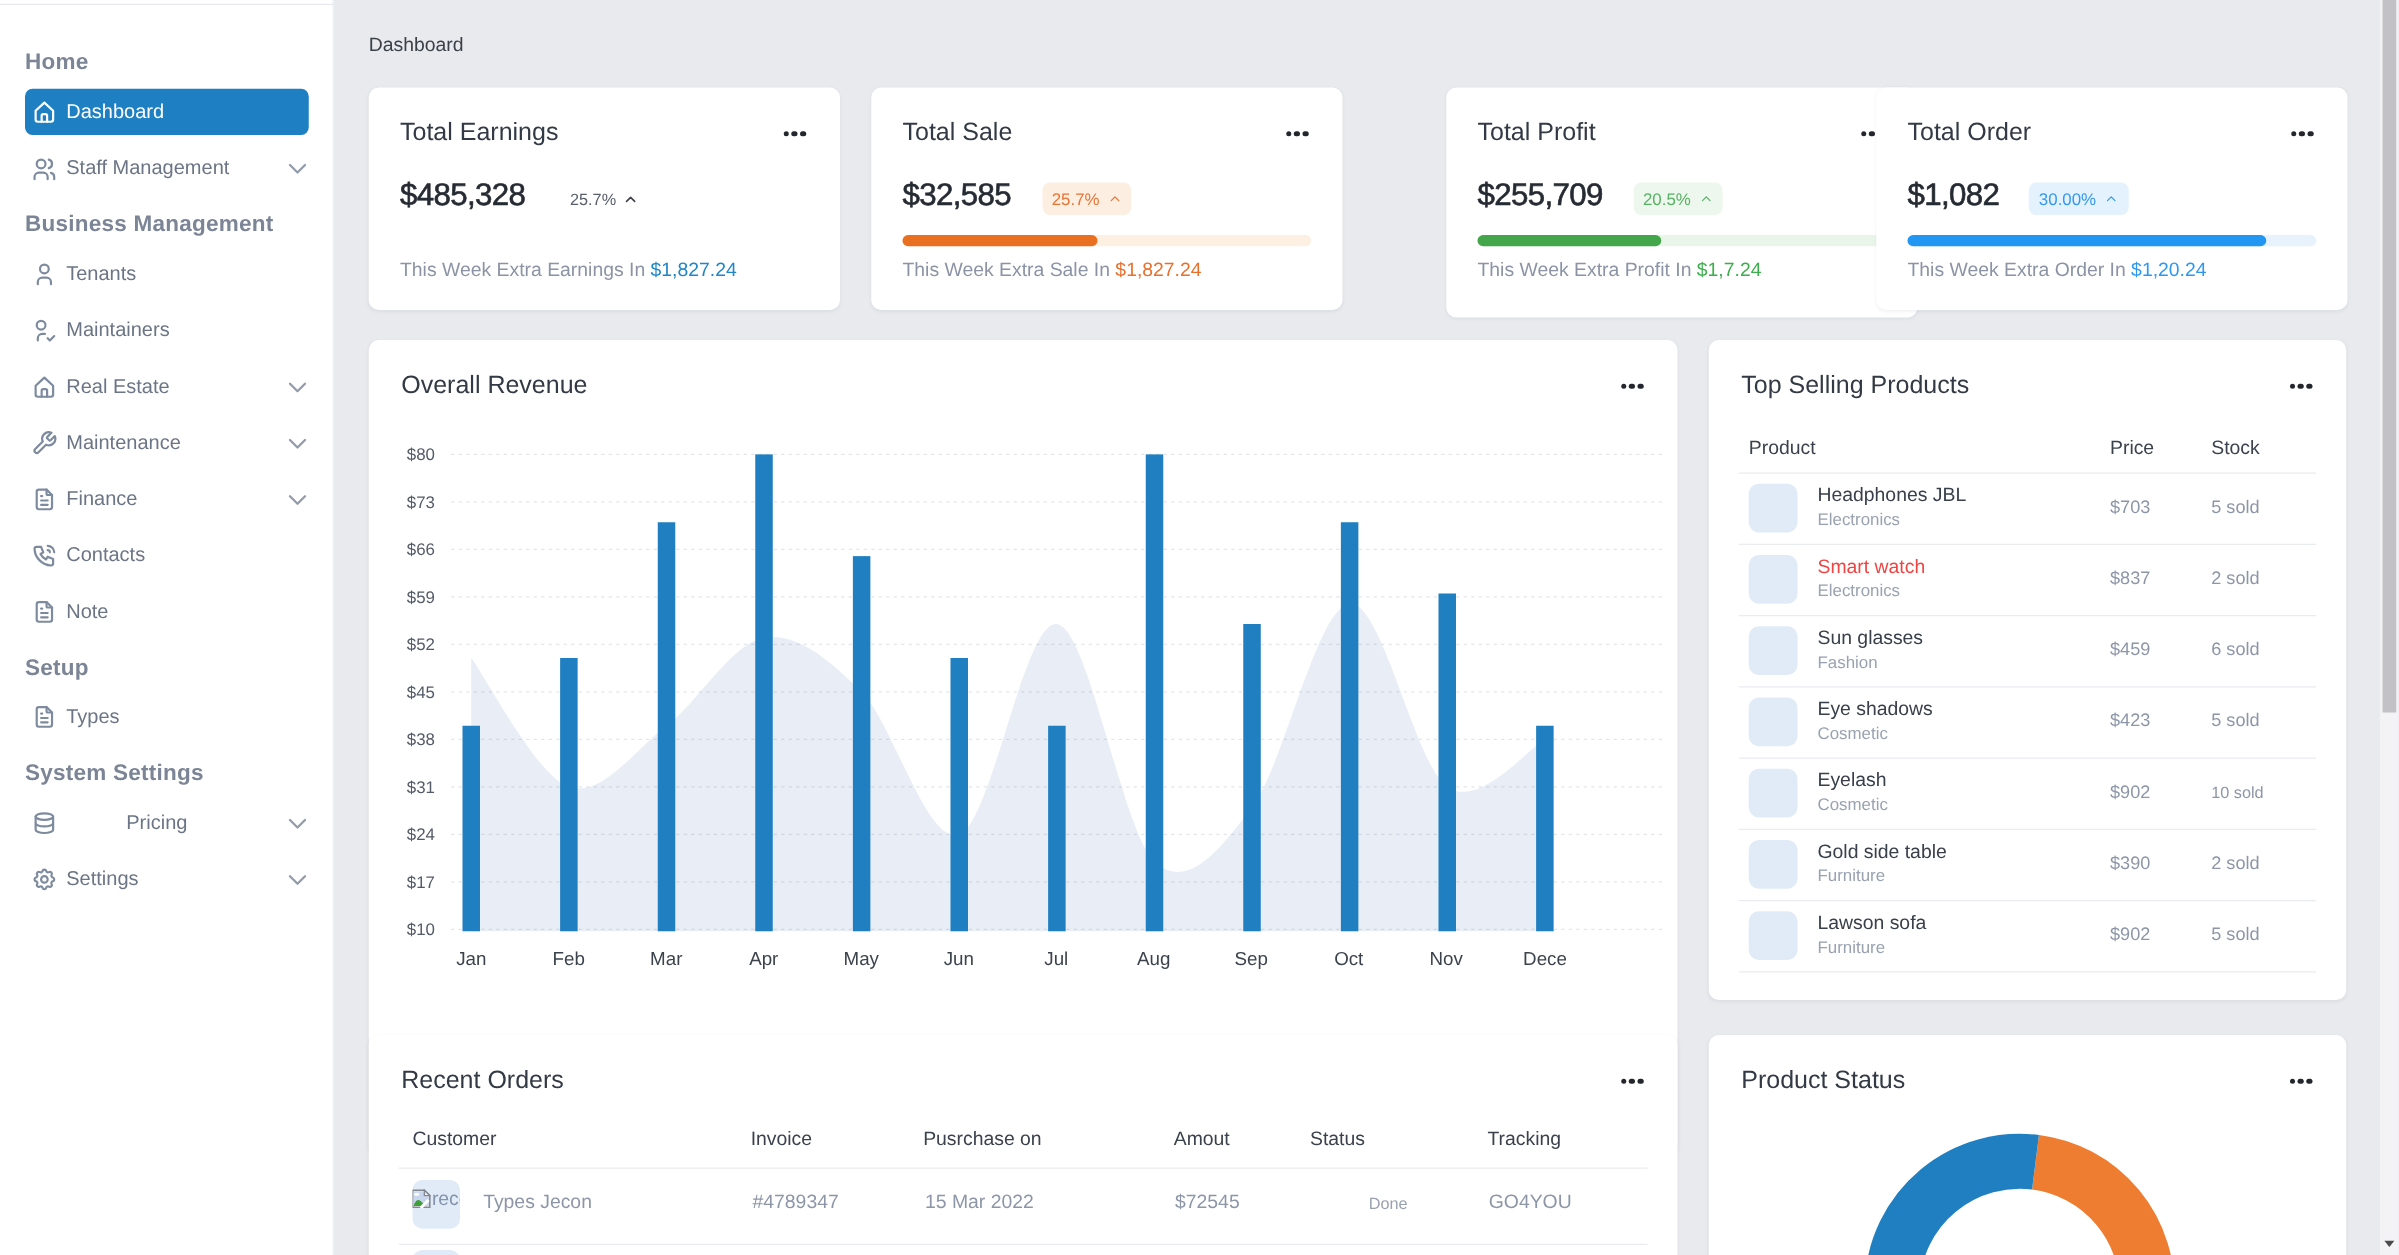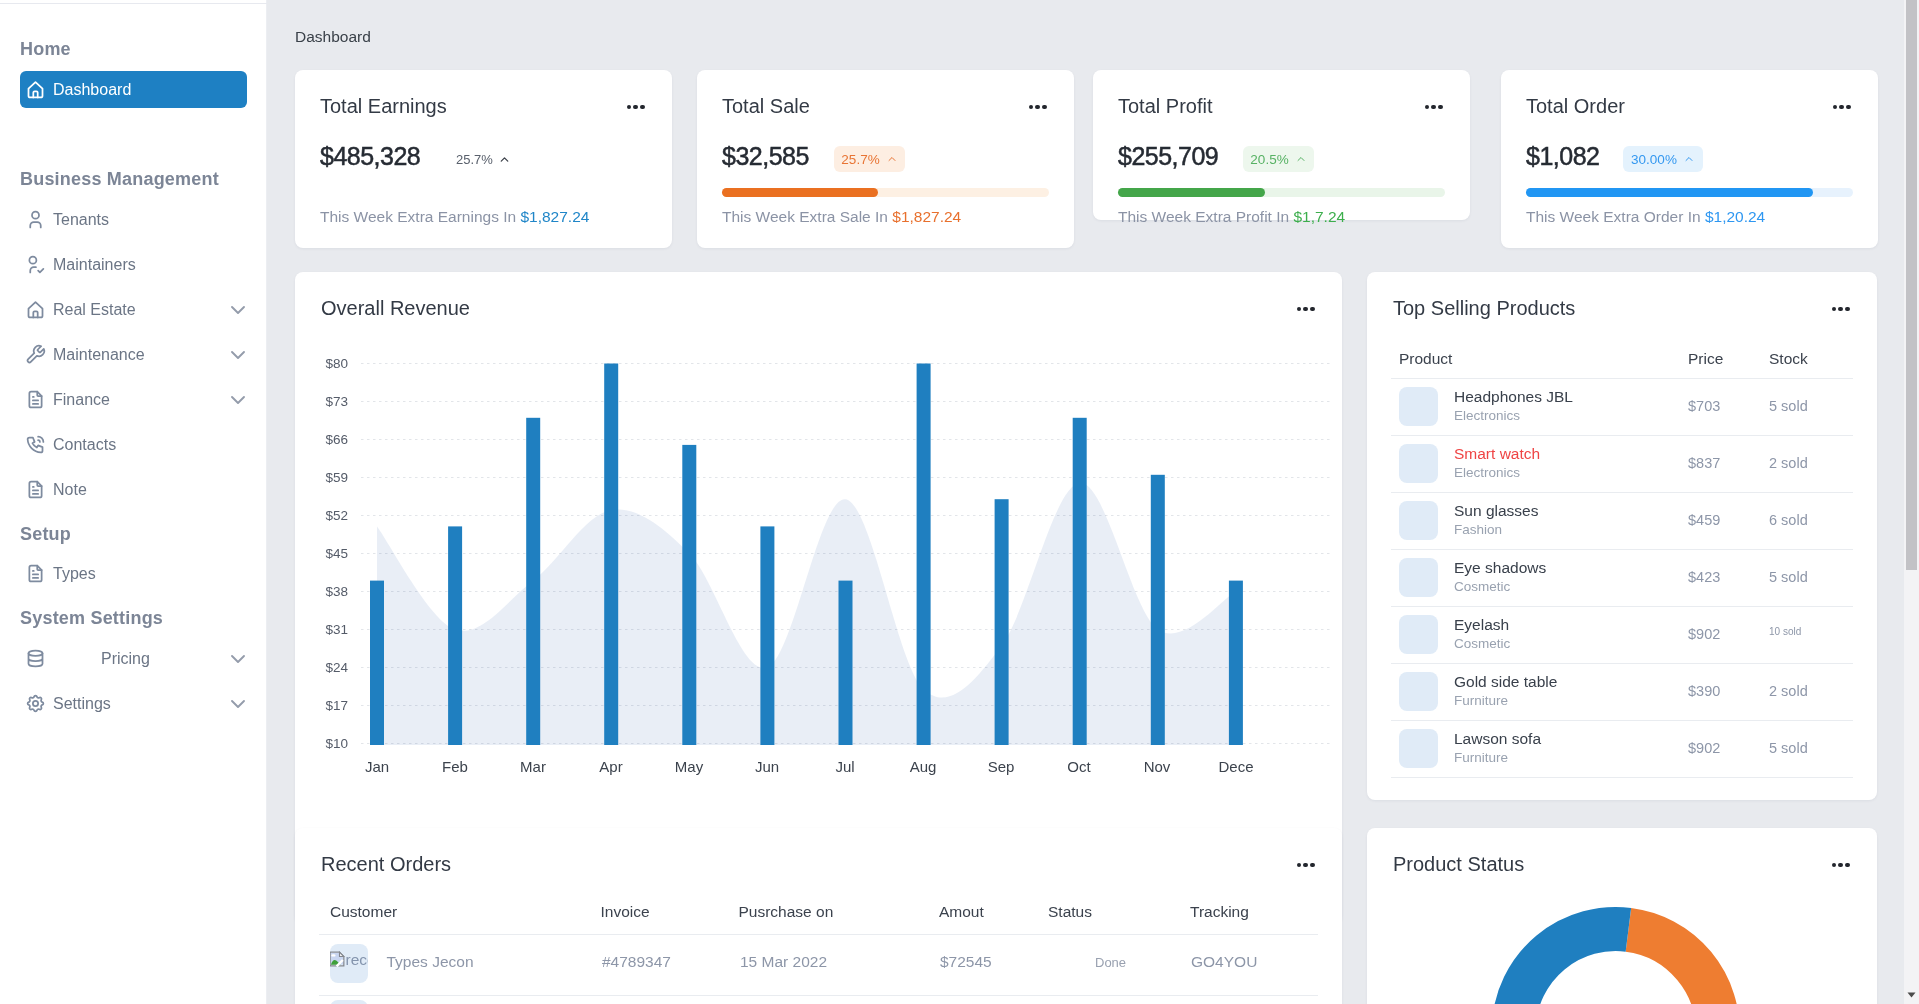--- a/index.html
+++ b/index.html
@@ -42,20 +42,30 @@
   <div class="sect" style="top:169px;">Business Management</div>
   <div class="sect" style="top:524px;">Setup</div>
   <div class="sect" style="top:608px;">System Settings</div>
   <div class="mitem active" style="top:71px;">
     <svg viewBox="0 0 24 24">
         <path d="M4 11l8-7.5L20 11v8a2 2 0 0 1-2 2H6a2 2 0 0 1-2-2z"></path>
         <path d="M9.5 21v-5.5a1.5 1.5 0 0 1 1.5-1.5h2a1.5 1.5 0 0 1 1.5 1.5V21"></path>
       </svg>
     <span class="lbl">Dashboard</span>
   </div>
+  <div class="mitem" style="top:116.5px;">
+    <svg viewBox="0 0 24 24">
+        <circle cx="9" cy="7" r="4"></circle>
+        <path d="M3 21v-2a4 4 0 0 1 4-4h4a4 4 0 0 1 4 4v2M16 3.13a4 4 0 0 1 0 7.75M21 21v-2a4 4 0 0 0-3-3.85"></path>
+      </svg>
+    <span class="lbl">Staff Management</span>
+    <svg class="chev" viewBox="0 0 24 24">
+        <path d="M6 9l6 6 6-6"></path>
+      </svg>
+  </div>
   <div class="mitem" style="top:201px;">
     <svg viewBox="0 0 24 24">
         <circle cx="12" cy="7" r="4"></circle>
         <path d="M6 21v-2a4 4 0 0 1 4-4h4a4 4 0 0 1 4 4v2"></path>
       </svg>
     <span class="lbl">Tenants</span>
   </div>
   <div class="mitem" style="top:246px;">
     <svg viewBox="0 0 24 24">
         <circle cx="9" cy="7" r="4"></circle>
@@ -167,21 +177,21 @@
     <svg viewBox="0 0 24 24" stroke="#e87434">
         <path d="M6 15l6-6 6 6"></path>
       </svg>
   </div>
   <div class="track" style="background:#fdf0e3;">
       <div class="fill" style="width:156px; background:#ea7021;"></div>
     </div>
   <div class="weektxt">This Week Extra Sale In <span style="color:#e8702d;">$1,827.24</span></div>
 </div>
 
-<div class="card" style="left:1093px; top:70px; width:377px; height:150px;">
+<div class="card" style="left:1157px; top:70px; width:377px; height:184px;">
   <div class="ctitle" style="top:25px;">Total Profit</div>
   <div class="dots" style="right:27px; top:34.5px;">
       <i></i>
       <i></i>
       <i></i>
     </div>
   <div class="statnum" style="top:72px;">$255,709</div>
   <div class="badge" style="left:150px; background:#edf7ed; color:#57b264;">20.5%
     <svg viewBox="0 0 24 24" stroke="#57b264">
         <path d="M6 15l6-6 6 6"></path>
@@ -314,21 +324,21 @@
   <div class="abs" style="left:87px; top:287px; font-size:15.5px; color:#39404b;">Eye shadows</div>
   <div class="abs" style="left:87px; top:307px; font-size:13.5px; color:#99a2b0;">Cosmetic</div>
   <div class="td" style="left:321px; top:297px; font-size:14.5px;">$423</div>
   <div class="td" style="left:402px; top:297px; font-size:14.5px;">5 sold</div>
   <div class="hr" style="left:24px; top:334px; width:462px;"></div>
 
   <div class="avatar" style="left:32px; top:343px;"></div>
   <div class="abs" style="left:87px; top:344px; font-size:15.5px; color:#39404b;">Eyelash</div>
   <div class="abs" style="left:87px; top:364px; font-size:13.5px; color:#99a2b0;">Cosmetic</div>
   <div class="td" style="left:321px; top:354px; font-size:14.5px;">$902</div>
-  <div class="td" style="left:402px; top:354px; font-size:10px;">10 sold</div>
+  <div class="td" style="left:402px; top:354px; font-size:13px;">10 sold</div>
   <div class="hr" style="left:24px; top:391px; width:462px;"></div>
 
   <div class="avatar" style="left:32px; top:400px;"></div>
   <div class="abs" style="left:87px; top:401px; font-size:15.5px; color:#39404b;">Gold side table</div>
   <div class="abs" style="left:87px; top:421px; font-size:13.5px; color:#99a2b0;">Furniture</div>
   <div class="td" style="left:321px; top:411px; font-size:14.5px;">$390</div>
   <div class="td" style="left:402px; top:411px; font-size:14.5px;">2 sold</div>
   <div class="hr" style="left:24px; top:448px; width:462px;"></div>
 
   <div class="avatar" style="left:32px; top:457px;"></div>

